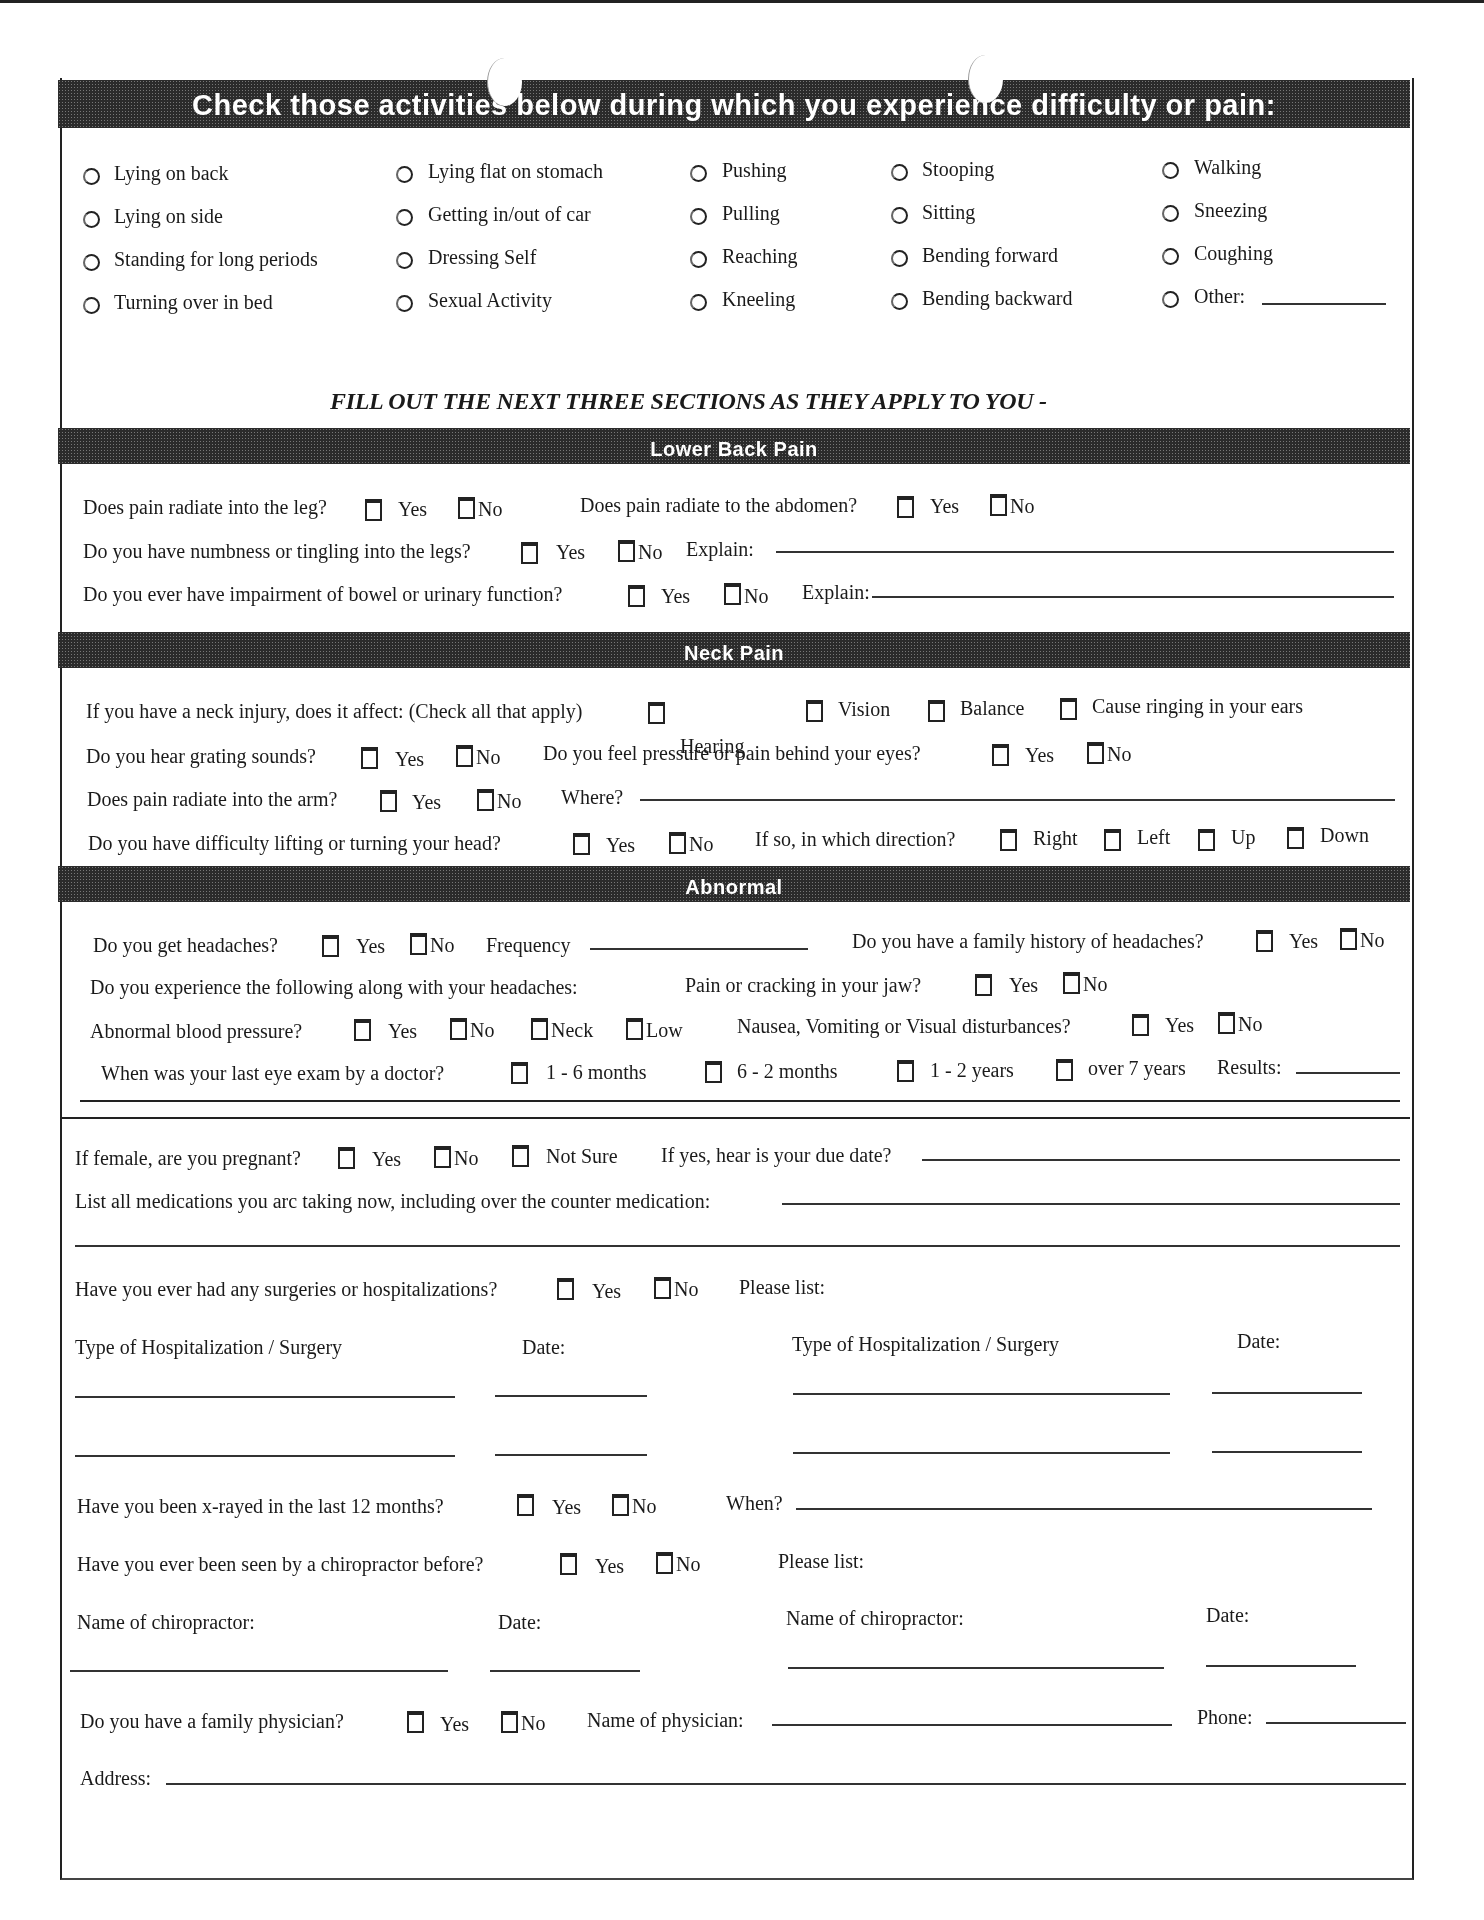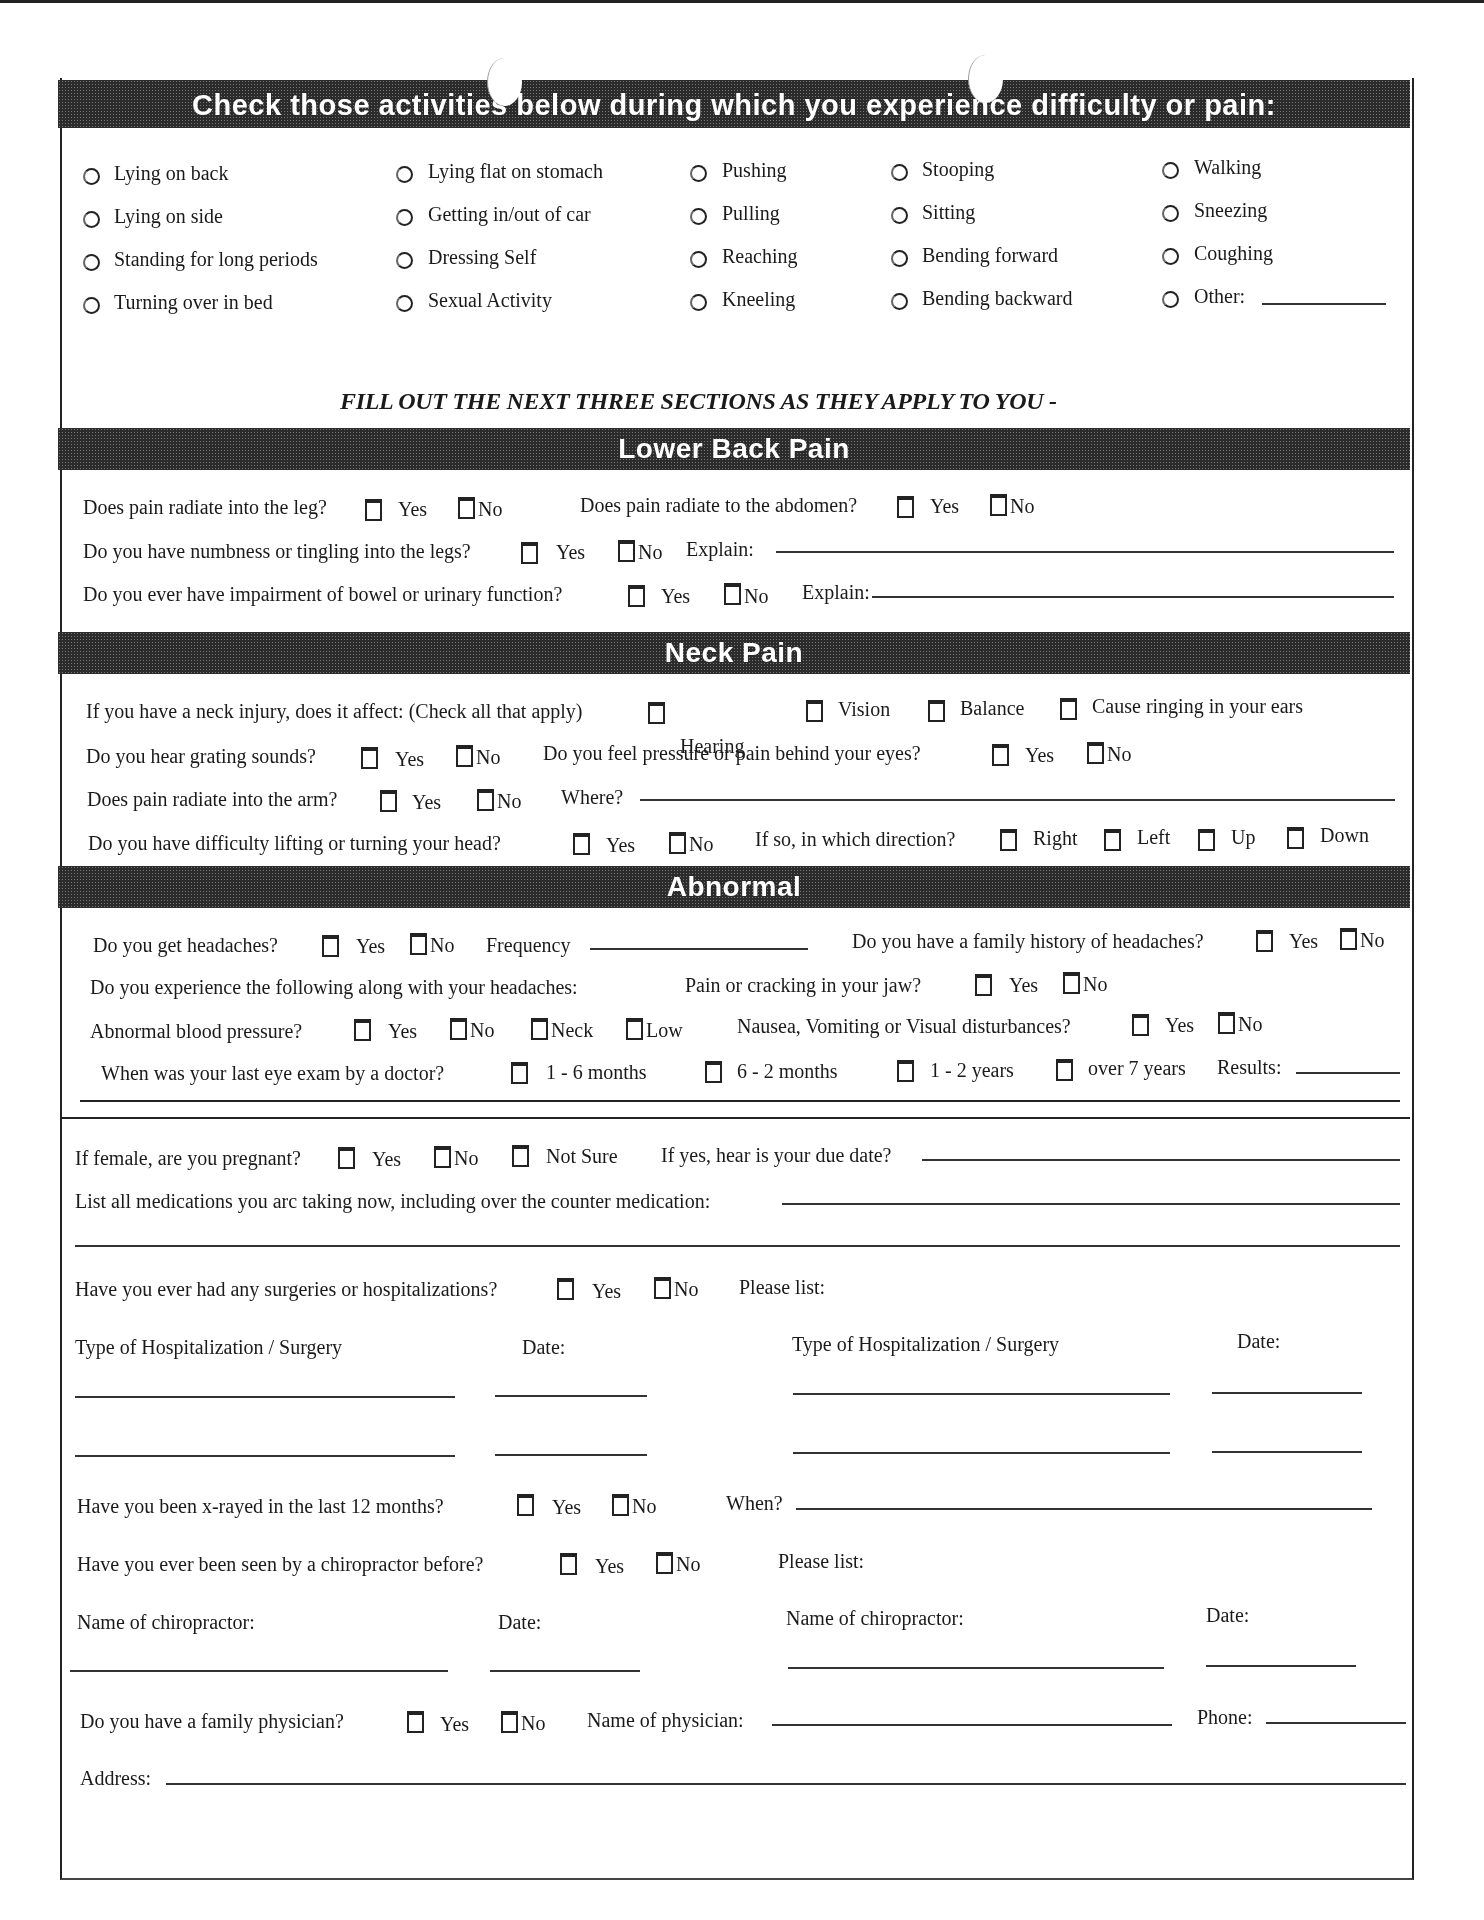--- a/index.html
+++ b/index.html
@@ -8,33 +8,33 @@
     background:#ffffff; color:#1a1a1a;
     font-family:"Liberation Serif", serif;
   }
   .top-rule { position:absolute; left:0; top:0; width:1484px; height:3px; background:#222; }
   .punch { position:absolute; width:34px; height:48px; border-radius:50%; background:#fff; border-left:1px solid #999; z-index:5; }
   .form-frame {
     position:absolute; left:60px; top:78px; width:1350px; height:1800px;
     border-left:2px solid #222; border-right:2px solid #222; border-bottom:2px solid #444;
   }
   .bar {
-    position:absolute; left:58px; width:1352px; height:42px;
+    position:absolute; left:58px; width:1352px; height:36px;
     background-color:#2b2b2b;
     background-image: radial-gradient(#777 0.7px, transparent 0.9px);
     background-size:3px 3px;
     color:#fff; font-family:"Liberation Sans", sans-serif; font-weight:bold;
-    text-align:center; line-height:42px; font-size:28px; letter-spacing:0.5px;
+    text-align:center; line-height:42px; font-size:20px; letter-spacing:0.5px;
   }
   .bar.main { top:80px; height:48px; line-height:50px; font-size:29px; }
   .t { position:absolute; font-size:20px; white-space:nowrap; }
   .radio { position:absolute; width:13px; height:13px; border:2px solid #222; border-radius:50%; border-left-color:#666; }
   .cb { position:absolute; width:13px; height:16px; border:2px solid #222; border-top-width:4px; background:#fff; }
   .line { position:absolute; height:0; border-top:2px solid #333; }
-  .subtitle { position:absolute; top:388px; left:330px; font-style:italic; font-weight:bold; font-size:24px; letter-spacing:-0.3px;margin-left:10px; }
+  .subtitle { position:absolute; top:388px; left:330px; font-style:italic; font-weight:bold; font-size:24px; letter-spacing:-0.3px; }
   .hr-thick { position:absolute; left:80px; width:1320px; border-top:2px solid #222; }
 </style>
 </head>
 <body>
 
 <div class="top-rule"></div>
 <div class="punch" style="left:487px; top:58px;"></div>
 <div class="punch" style="left:968px; top:55px;"></div>
 
 <div class="form-frame"></div>

